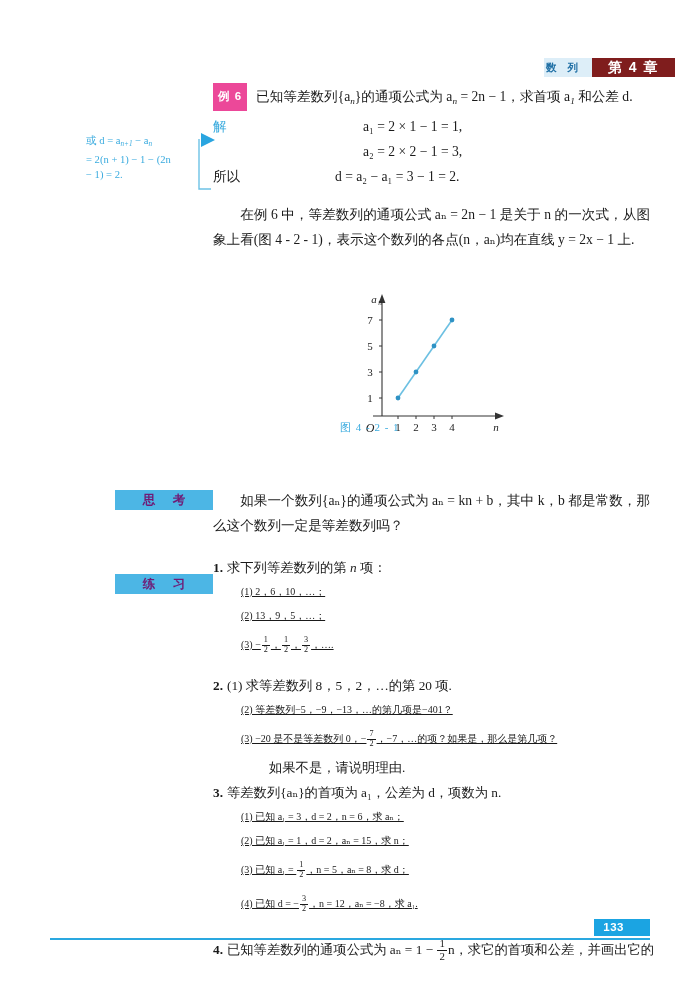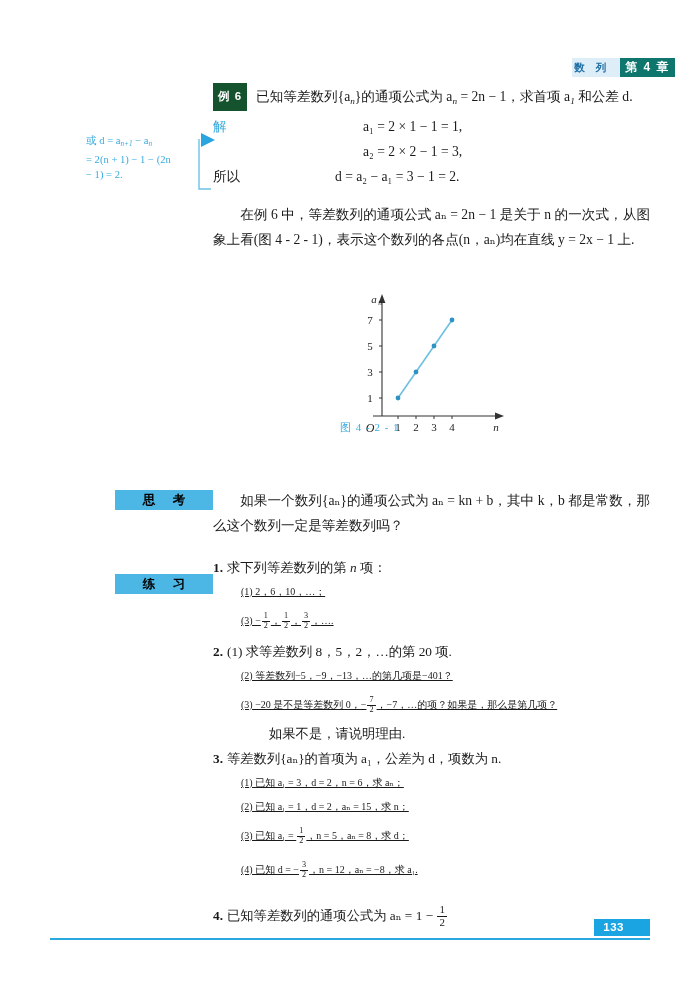--- a/index.html
+++ b/index.html
@@ -36,26 +36,26 @@
     color: #1f6fa5;
     font-size: 10.5px;
     font-weight: bold;
     letter-spacing: 4px;
     padding: 0 10px 0 2px;
     display: flex;
     align-items: center;
     font-family: "Liberation Sans", sans-serif;
   }
   .runhead-chap {
-    background: #0f766e;
+    background: #7f1d1d;
     color: #ffffff;
-    font-size: 12px;
+    font-size: 14px;
     font-weight: bold;
     letter-spacing: 1.5px;
-    padding: 0 5px;
+    padding: 0 16px;
     display: flex;
     align-items: center;
     font-family: "Liberation Sans", sans-serif;
   }
 
   
   .body-col {
     position: absolute;
     left: 213px;
     width: 437px;
@@ -69,21 +69,21 @@
   }
   .indent { text-indent: 2em; }
 
   i.v { font-style: italic; font-family: "Liberation Serif", serif; }
   .sub { font-size: 0.68em; vertical-align: -0.28em; font-style: italic; }
 
   
   #example-block { top: 84px; }
   .ex-tag {
     display: inline-block;
-    background: #14532d;
+    background: #ec4899;
     color: #ffffff;
     font-family: "Liberation Sans", sans-serif;
     font-size: 11.5px;
     font-weight: bold;
     letter-spacing: 1px;
     padding: 1px 5px 2px 5px;
     margin-right: 9px;
     position: relative;
     top: -1px;
   }
@@ -139,21 +139,21 @@
     letter-spacing: 1px;
   }
 
   
   .sec-label {
     position: absolute;
     left: 115px;
     width: 98px;
     height: 20px;
     background: #4cb6e5;
-    color: #000000;
+    color: #701a75;
     font-family: "Liberation Sans", sans-serif;
     font-size: 12.5px;
     font-weight: bold;
     letter-spacing: 7px;
     display: flex;
     align-items: center;
     justify-content: center;
     text-indent: 7px;
   }
   #label-think { top: 490px; }
@@ -319,45 +319,46 @@
   </div>
 
   <div class="sec-label" id="label-exercise">练 习</div>
   <div class="body-col" id="exercise-block">
     <ol class="ex-list">
 
       <li>
         <span class="qnum">1.</span><span>求下列等差数列的第 </span><i class="v">n</i><span> 项：</span>
         <ul class="sub-list">
           <li>(1) 2，6，10，…；</li>
+          <li>(2) 13，9，5，…；</li>
           <li class="tall">(3) −<span class="frac"><span class="num">1</span><span class="den">2</span></span>，<span class="frac"><span class="num">1</span><span class="den">2</span></span>，<span class="frac"><span class="num">3</span><span class="den">2</span></span>，….</li>
         </ul>
       </li>
 
-      <li style="margin-top:2px;">
+      <li style="margin-top:12px;">
         <span class="qnum">2.</span><span>(1) 求等差数列 8，5，2，…的第 20 项.</span>
         <ul class="sub-list">
           <li>(2) 等差数列−5，−9，−13，…的第几项是−401？</li>
           <li class="tall"><span>(3) −20 是不是等差数列 0，−</span><span class="frac"><span class="num">7</span><span class="den">2</span></span><span>，−7，…的项？如果是，那么是第几项？</span></li>
         </ul>
         <div class="cont">如果不是，请说明理由.</div>
       </li>
 
       <li>
         <span class="qnum">3.</span><span>等差数列{aₙ}的首项为 a₁，公差为 d，项数为 n.</span>
         <ul class="sub-list">
           <li>(1) 已知 a₁ = 3，d = 2，n = 6，求 aₙ；</li>
           <li>(2) 已知 a₁ = 1，d = 2，aₙ = 15，求 n；</li>
           <li class="tall"><span>(3) 已知 a₁ = </span><span class="frac"><span class="num">1</span><span class="den">2</span></span><span>，n = 5，aₙ = 8，求 d；</span></li>
           <li class="tall"><span>(4) 已知 d = −</span><span class="frac"><span class="num">3</span><span class="den">2</span></span><span>，n = 12，aₙ = −8，求 a₁.</span></li>
         </ul>
       </li>
 
       <li style="margin-top:12px; line-height:34px;">
-        <span class="qnum">4.</span><span>已知等差数列的通项公式为 aₙ = 1 − </span><span class="frac"><span class="num">1</span><span class="den">2</span></span>
+        <span class="qnum">4.</span><span>已知等差数列的通项公式为 aₙ = 1 − </span><span class="frac"><span class="num">1</span><span class="den">2</span></span><span>n，求它的首项和公差，并画出它的</span>
         
       </li>
 
     </ol>
   </div>
 
   <div id="footer-rule"></div>
   <div id="page-number">133</div>
 
 </div>

